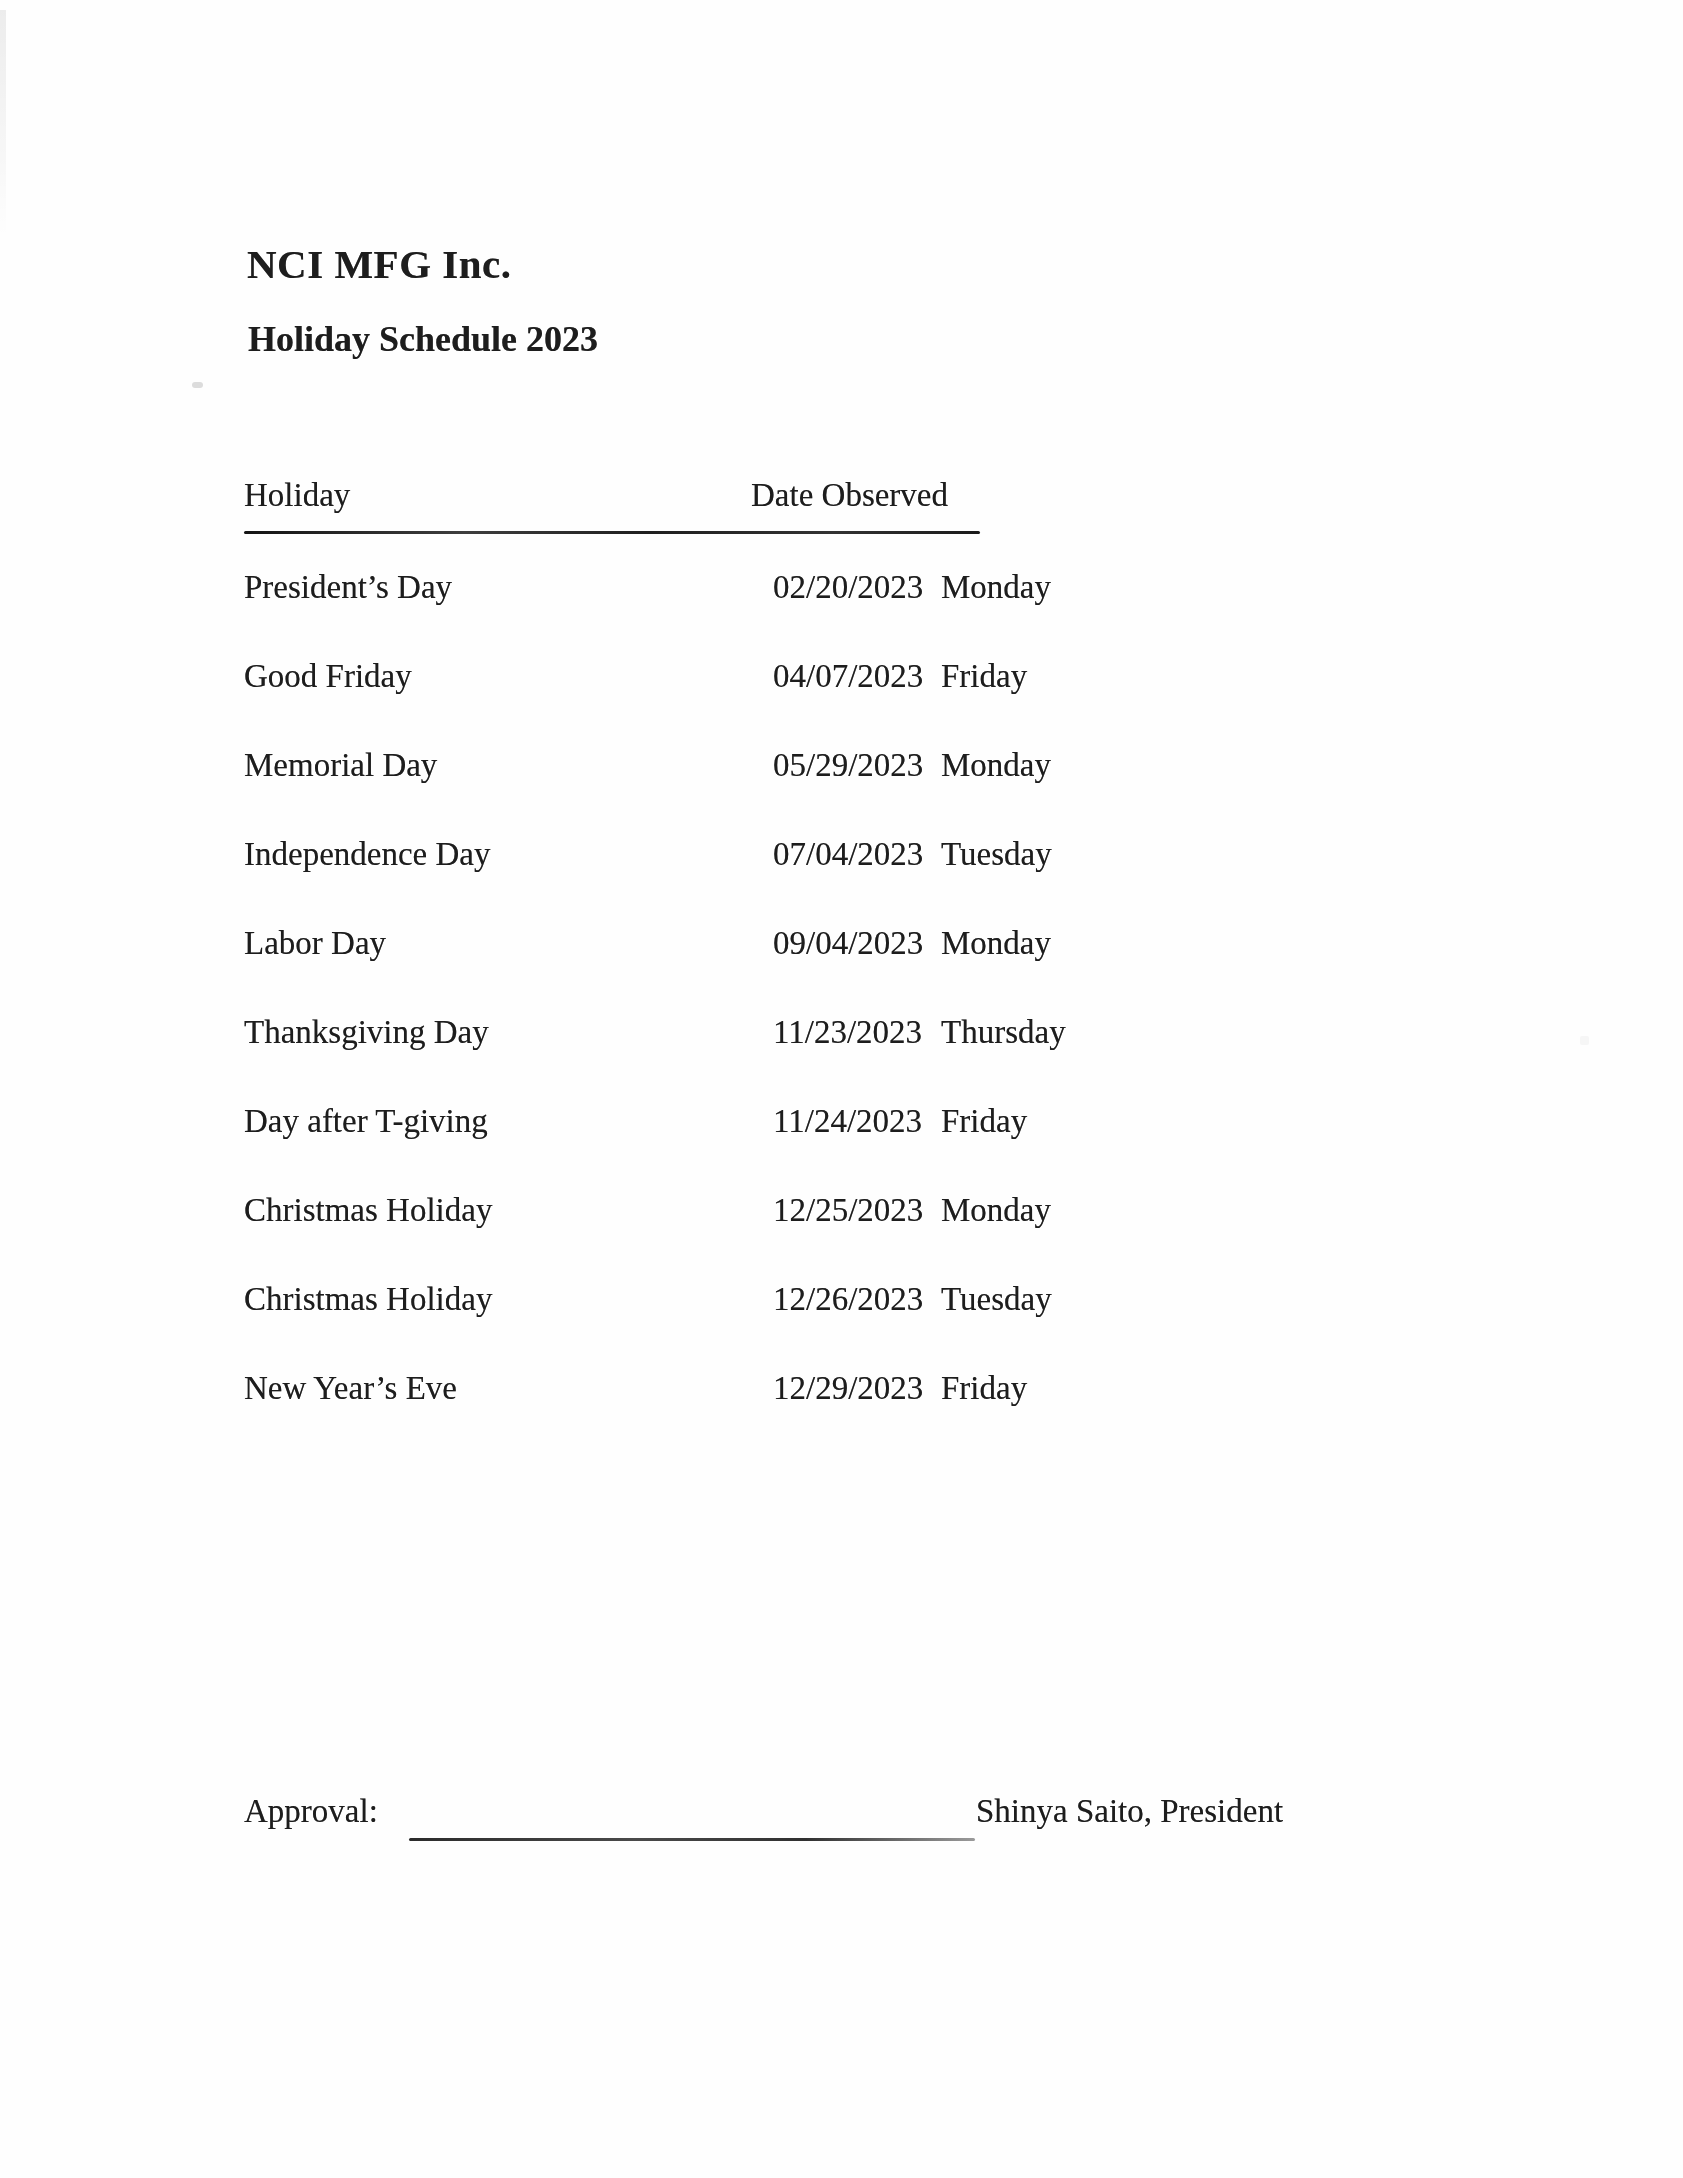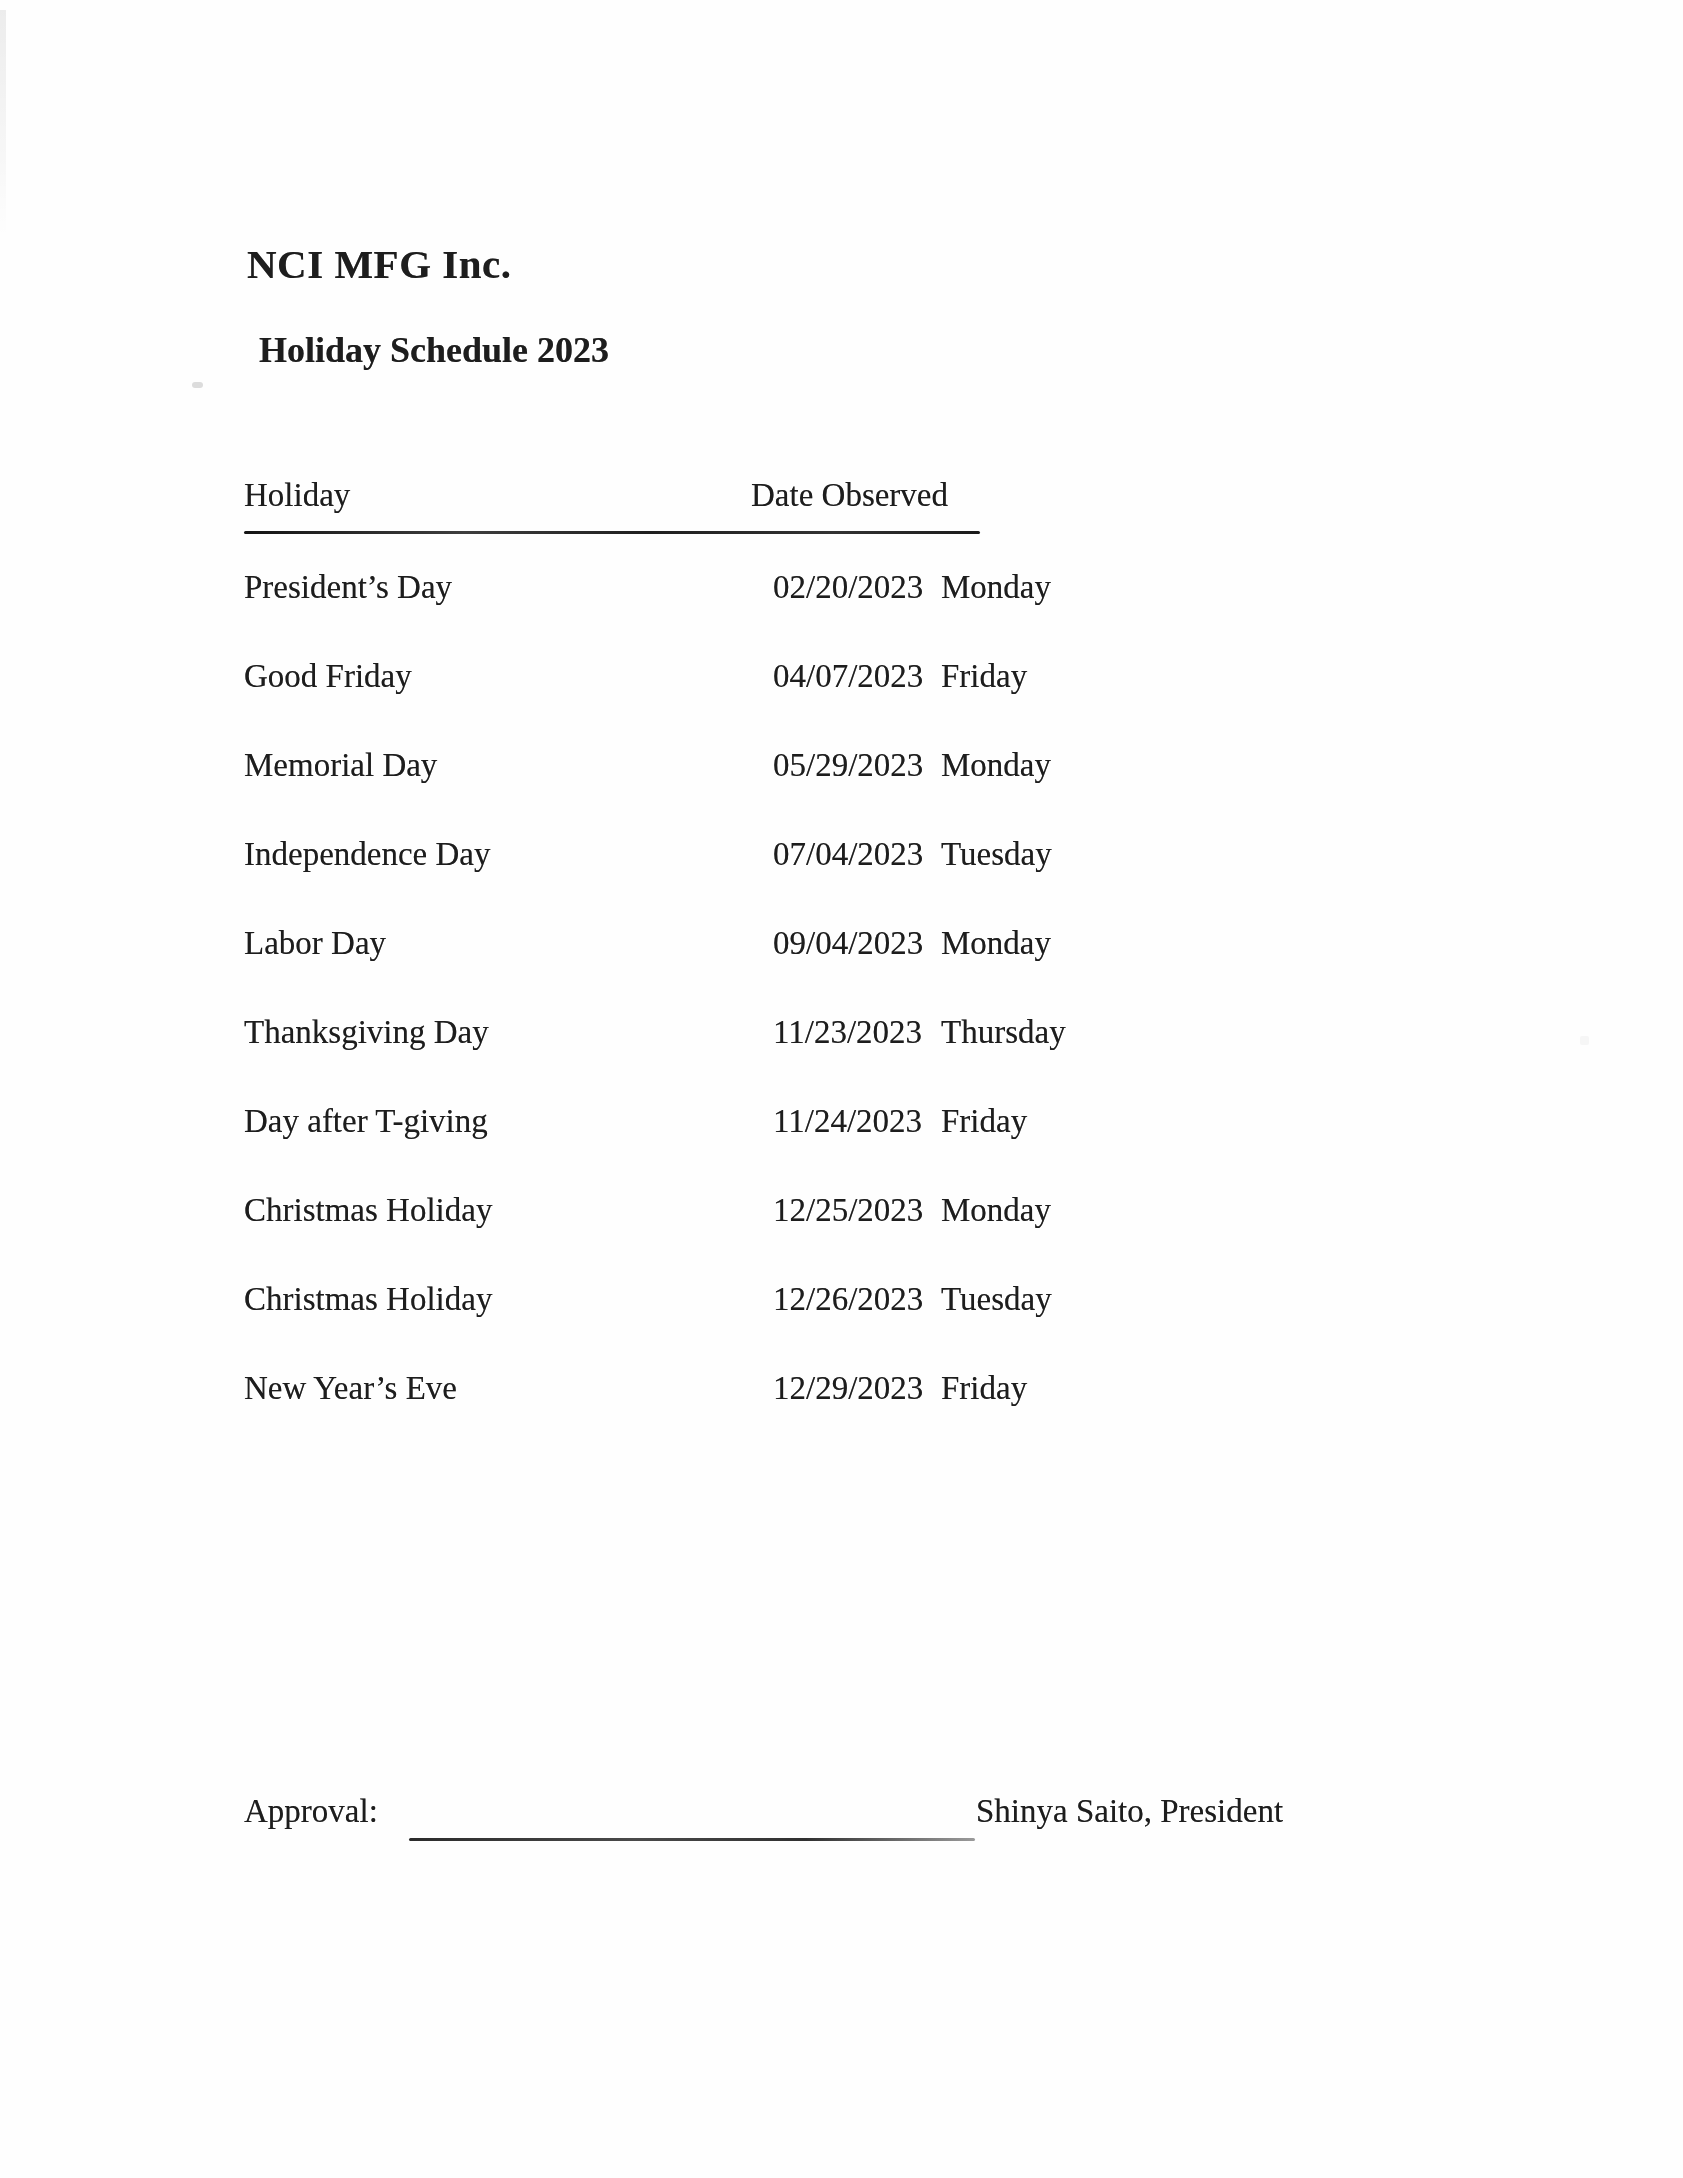--- a/index.html
+++ b/index.html
@@ -34,21 +34,21 @@
     font-weight: bold;
     margin: 4px;
     letter-spacing: 0.5px;
   }
   .doc-title {
     position: absolute;
     left: 243px;
     top: 313px;
     font-size: 36px;
     font-weight: bold;
-    margin: 16px;
+    margin: 5px;
   }
   .thead {
     position: absolute;
     left: 244px;
     top: 477px;
     width: 736px;
     height: 54px;
     font-size: 33px;
   }
   .th { position: absolute; top: 0; }

